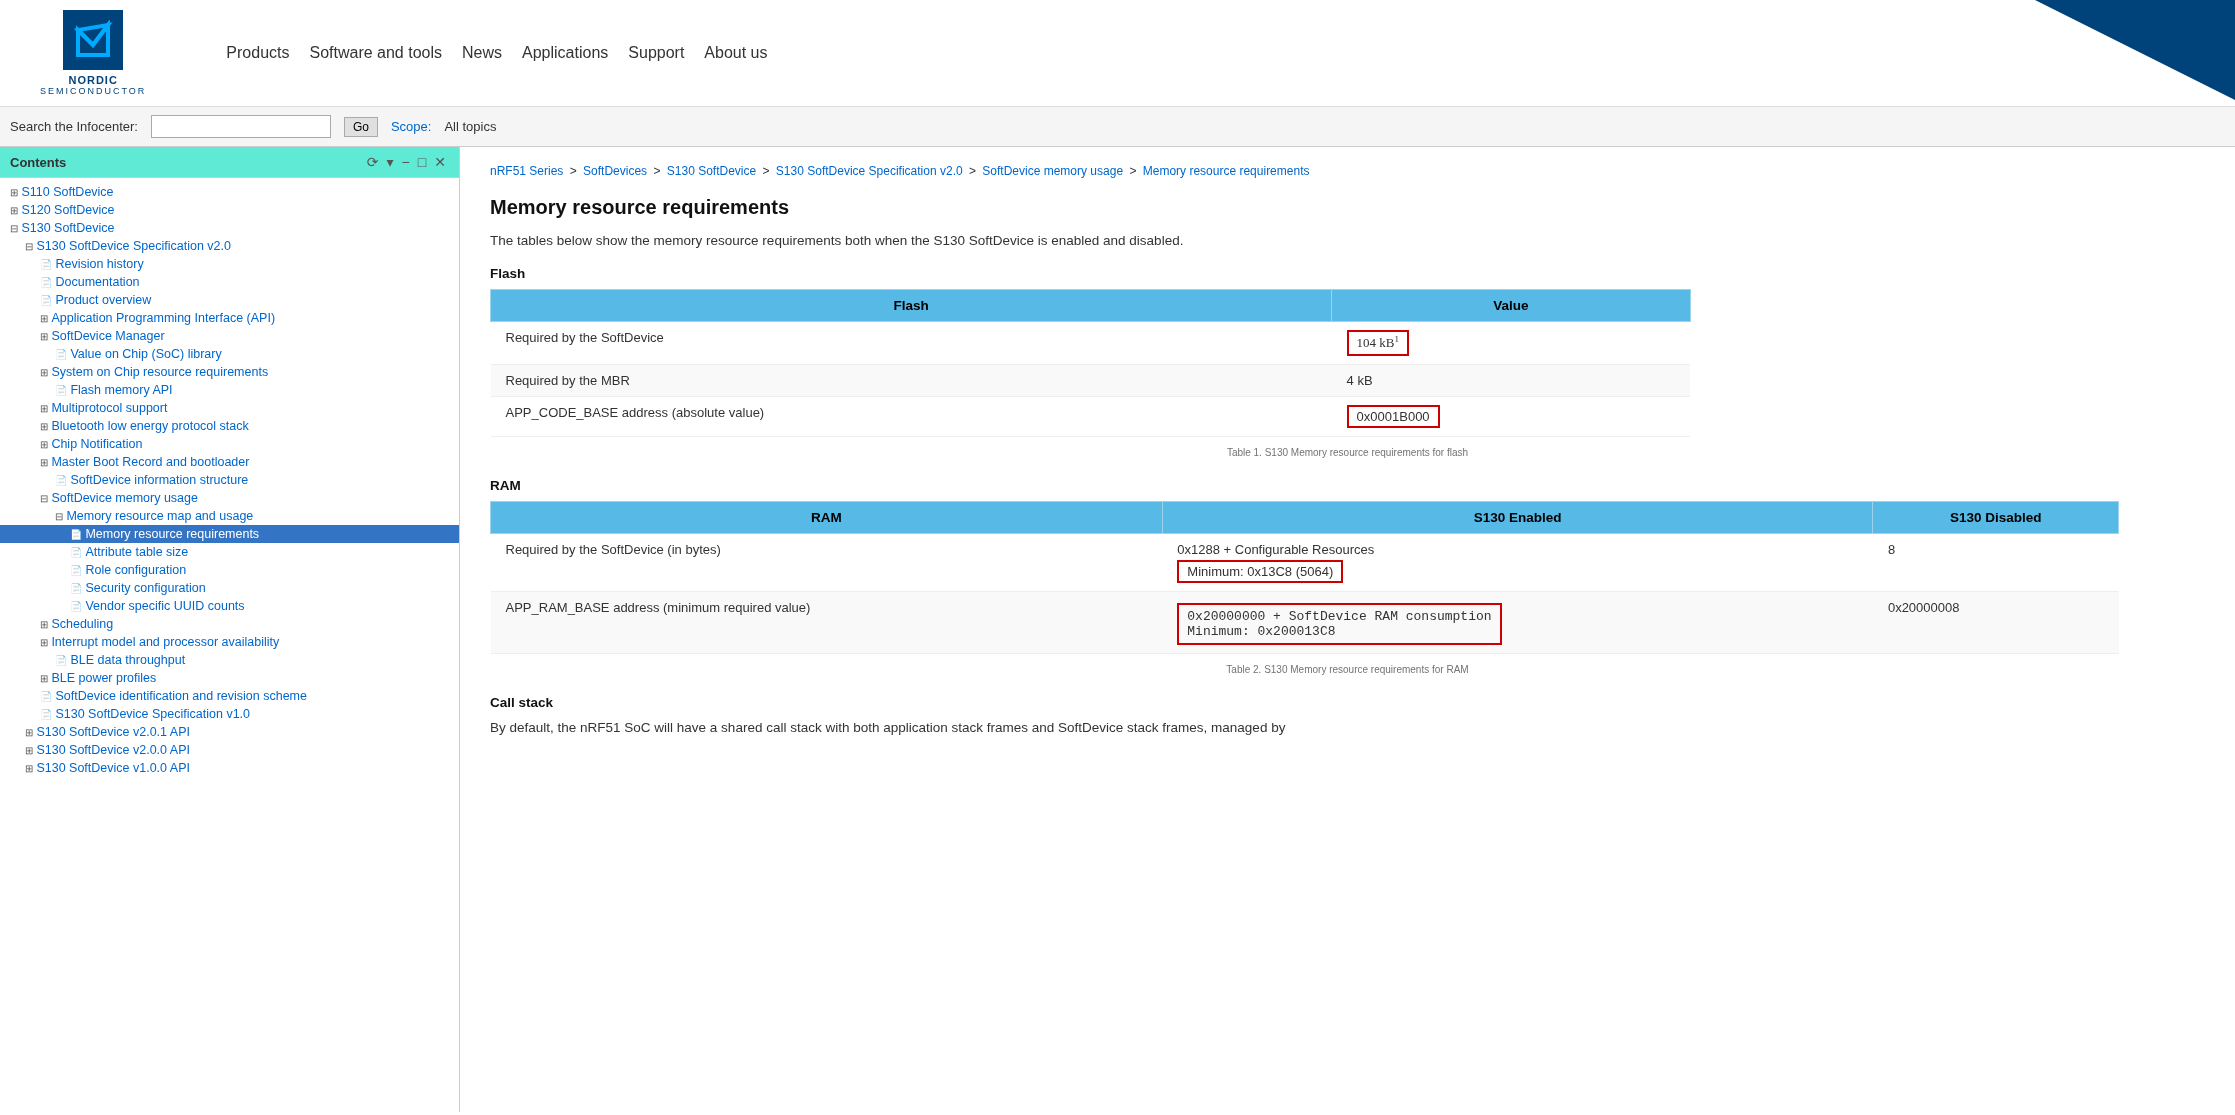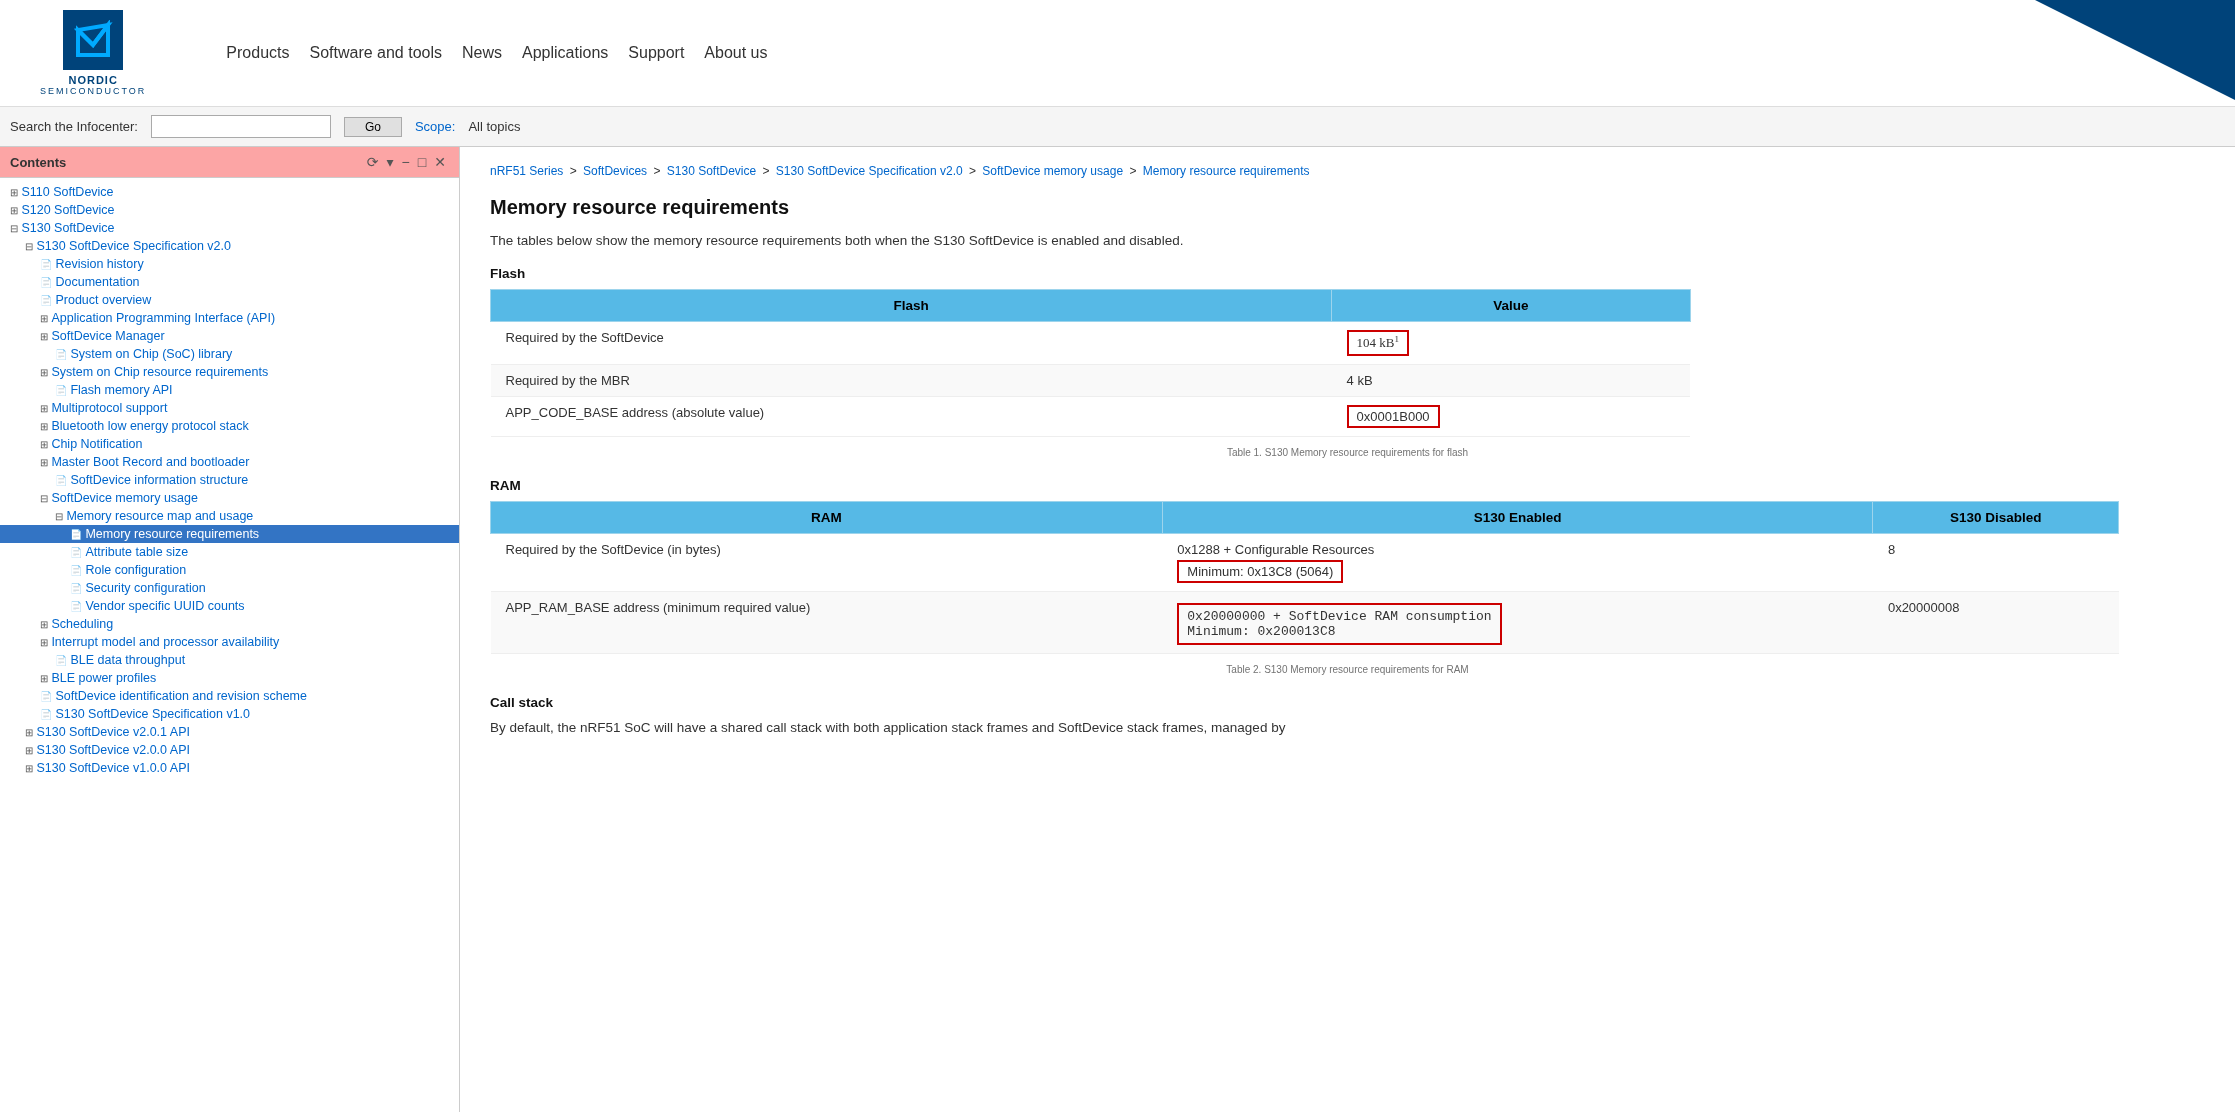--- a/index.html
+++ b/index.html
@@ -74,21 +74,21 @@
     .search-bar label { font-size: 13px; color: #333; }
     .search-input {
       border: 1px solid #aaa;
       padding: 3px 6px;
       font-size: 13px;
       width: 180px;
     }
     .go-btn {
       background: #e0e0e0;
       border: 1px solid #aaa;
-      padding: 2px 20px;
+      padding: 2px 8px;
       font-size: 12px;
       cursor: pointer;
     }
     .scope-link { color: #0066cc; text-decoration: none; font-size: 13px; cursor: pointer; }
     .scope-text { font-size: 13px; }
 
     
     .main-layout {
       display: flex;
       height: calc(100vh - 150px);
@@ -101,21 +101,21 @@
       border-right: 1px solid #ccc;
       overflow-y: auto;
       background: #fff;
     }
     .sidebar-header {
       display: flex;
       align-items: center;
       justify-content: space-between;
       padding: 6px 10px;
       border-bottom: 1px solid #ccc;
-      background: #fca5a5;
+      background: #5eead4;
     }
     .sidebar-title { font-size: 13px; font-weight: bold; }
     .sidebar-controls { display: flex; gap: 4px; }
 
     .tree { padding: 5px 0; }
     .tree-item {
       display: flex;
       align-items: center;
       padding: 2px 0;
       cursor: pointer;
@@ -304,21 +304,21 @@
       <div class="tree-item indent-3">
         <span class="tree-icon">⊞</span>
         <span class="tree-label">Application Programming Interface (API)</span>
       </div>
       <div class="tree-item indent-3">
         <span class="tree-icon">⊞</span>
         <span class="tree-label">SoftDevice Manager</span>
       </div>
       <div class="tree-item indent-4">
         <span class="tree-icon">📄</span>
-        <span class="tree-label">System on Chip (SoC) library</span>
+        <span class="tree-label">Value on Chip (SoC) library</span>
       </div>
       <div class="tree-item indent-3">
         <span class="tree-icon">⊞</span>
         <span class="tree-label">System on Chip resource requirements</span>
       </div>
       <div class="tree-item indent-4">
         <span class="tree-icon">📄</span>
         <span class="tree-label">Flash memory API</span>
       </div>
       <div class="tree-item indent-3">

